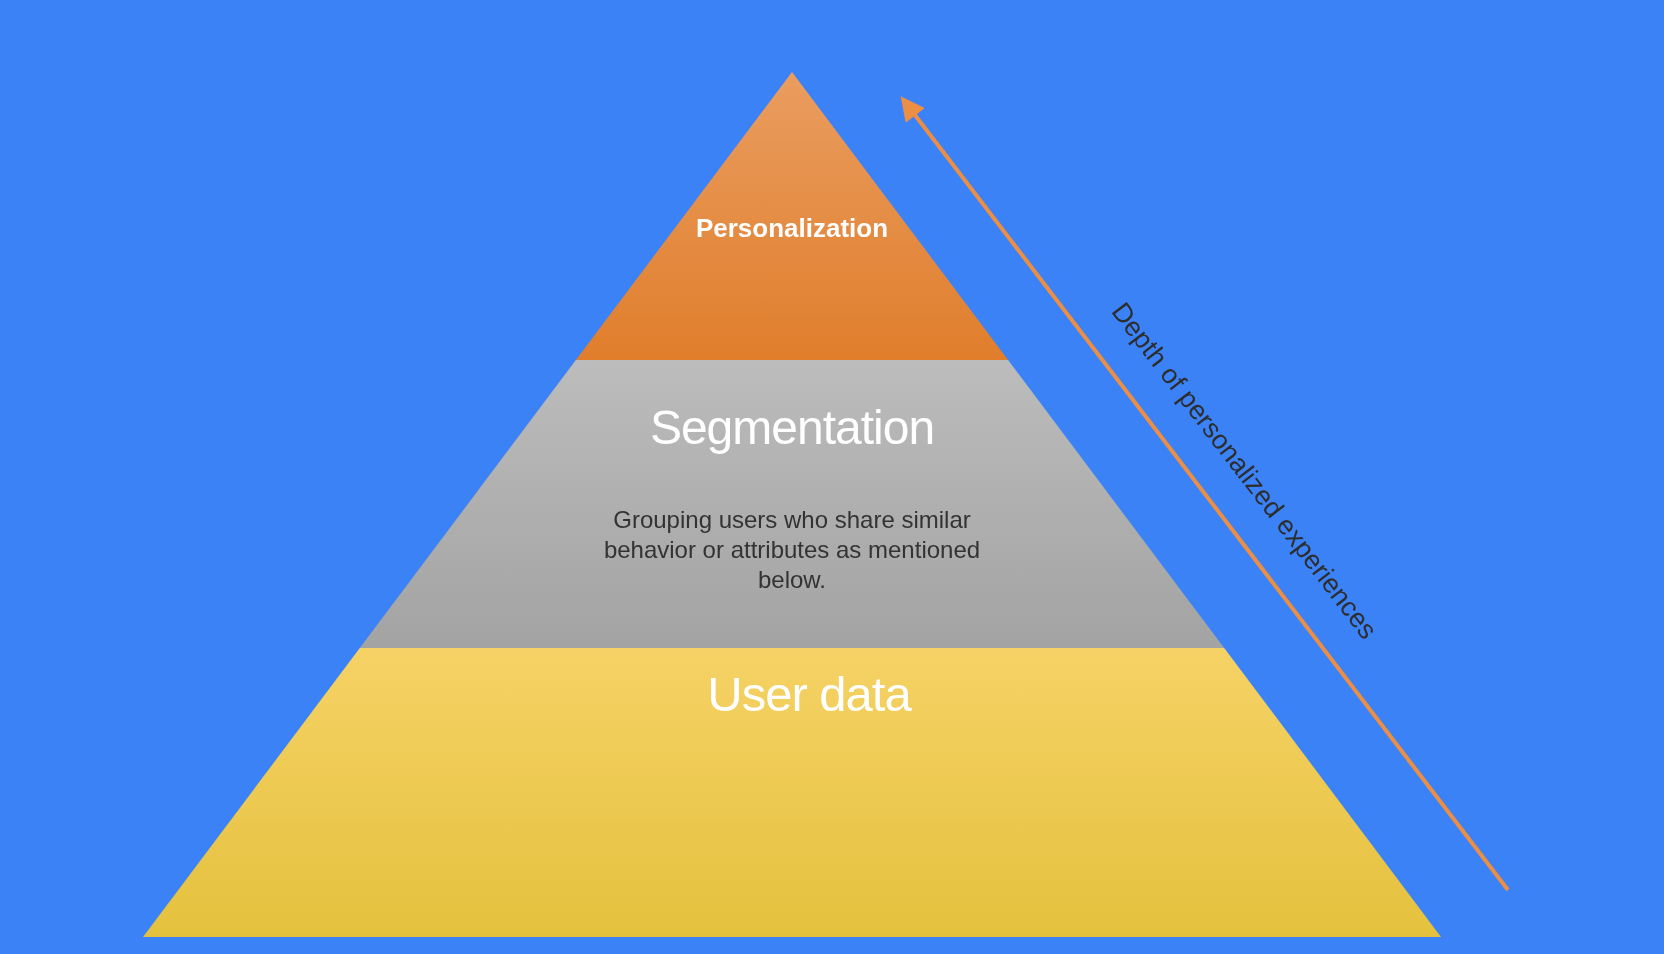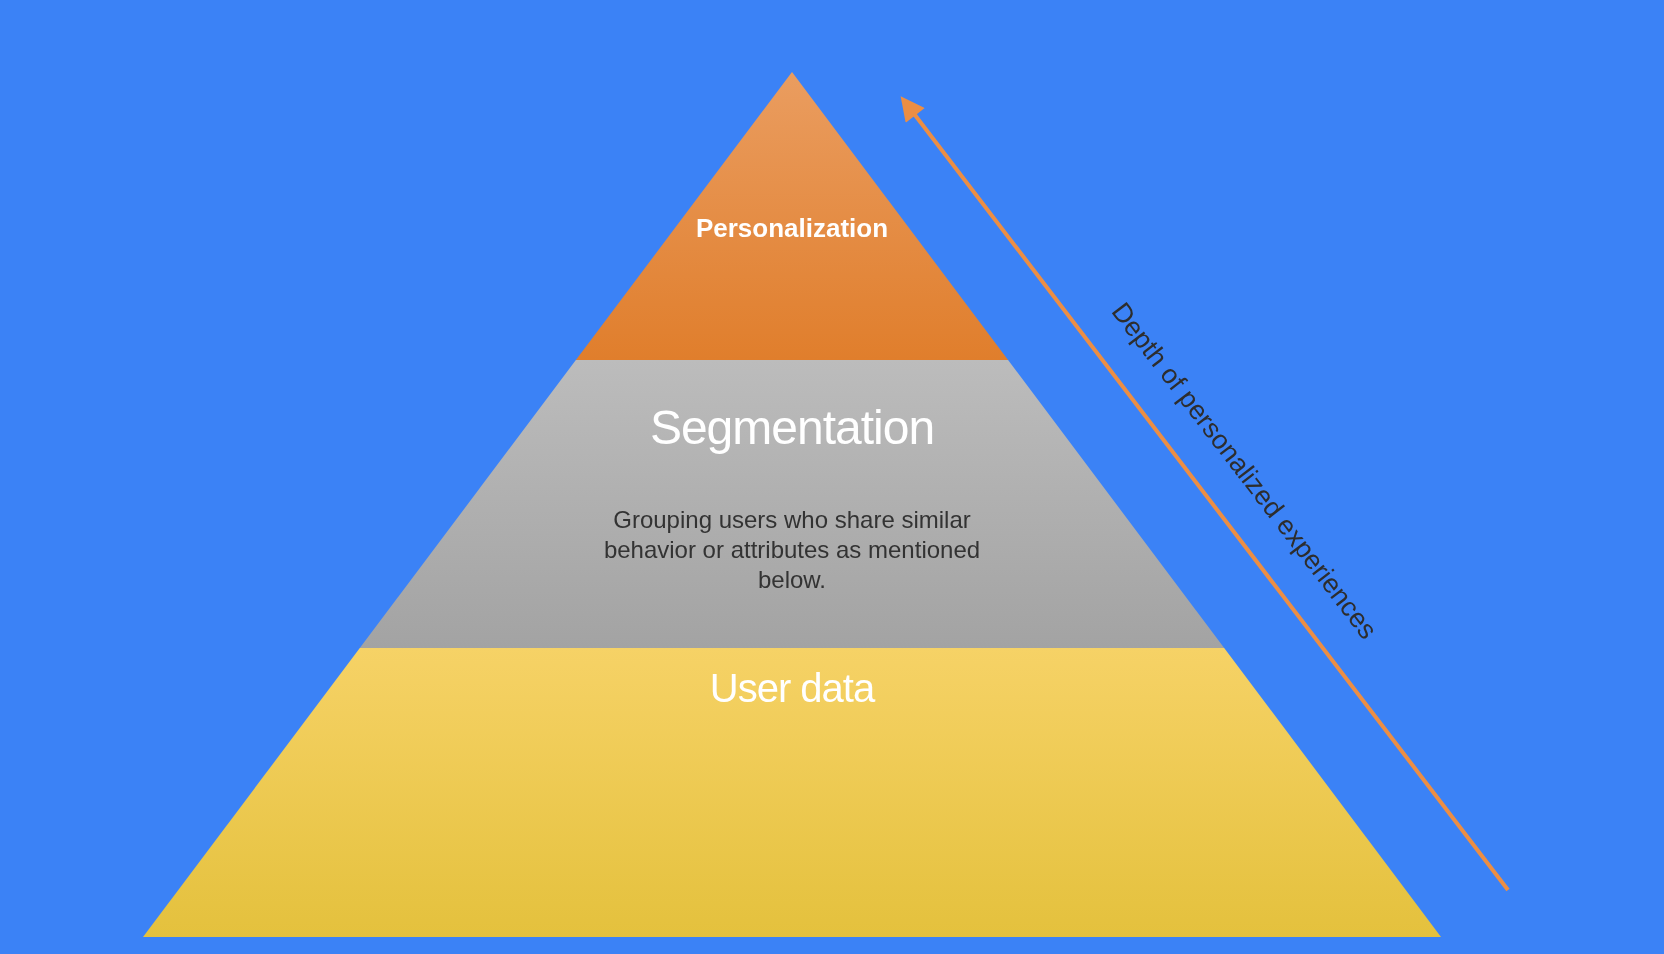--- a/index.html
+++ b/index.html
@@ -28,21 +28,21 @@
   .txt {
     position:absolute; left:50%;
     transform:translateX(-50%);
     text-align:center;
     white-space:pre-line;
   }
   .title-0 { top:141px; font-size:26px; font-weight:bold; color:#FFFFFF; }
   .desc-0  { top:198px; font-size:24px; line-height:29px; color:#3F2A0D; }
   .title-1 { top:312px; font-size:48px; font-weight:300; color:#FFFFFF; letter-spacing:-1px;margin-top:16px; }
   .desc-1  { top:397px; font-size:24px; line-height:30px; color:#333333;margin-top:36px; }
-  .title-2 { top:594px; font-size:40px; font-weight:300; color:#FFFFFF; letter-spacing:-1px; }
+  .title-2 { top:594px; font-size:49px; font-weight:300; color:#FFFFFF; letter-spacing:-1px;margin-left:17px; }
   .desc-2  { top:703px; font-size:24px; line-height:30px; color:#332A0A; }
 
   .arrow-svg { position:absolute; left:0; top:0; width:1664px; height:954px; pointer-events:none; }
 
   .axis-label {
     position:absolute;
     left:1244px; top:471px;
     transform:translate(-50%,-50%) rotate(52.4deg);
     font-size:27px;
     color:#2D2D2D;

